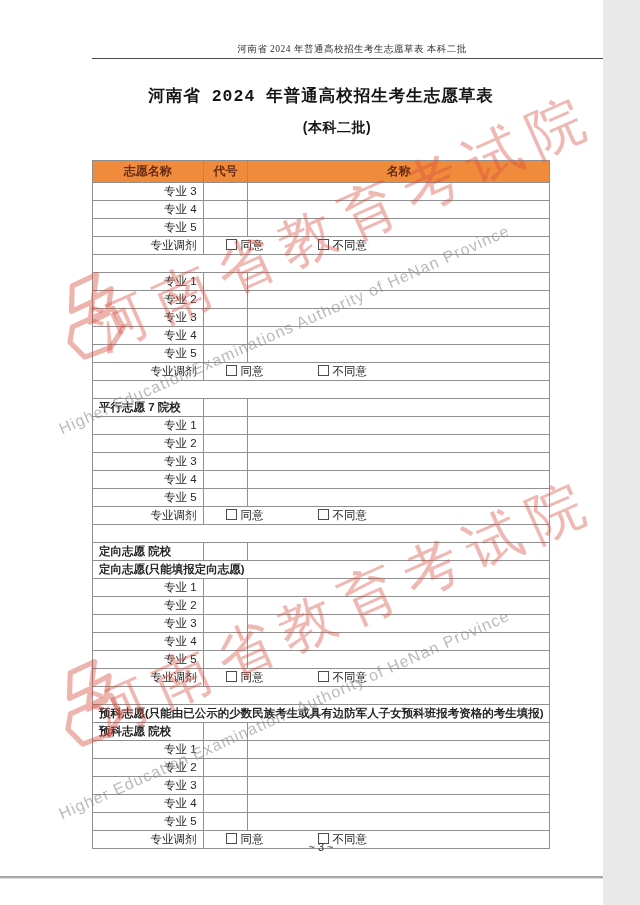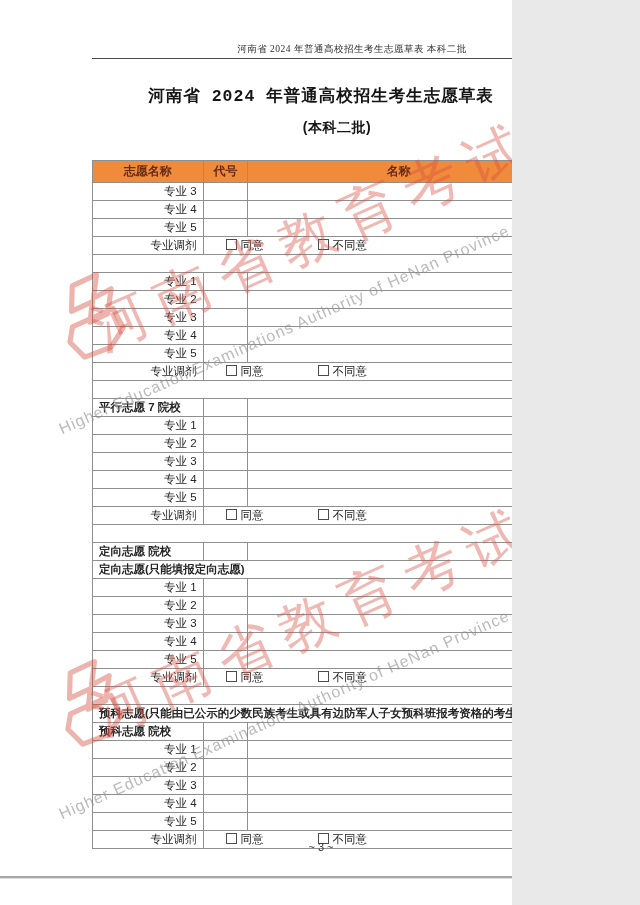--- a/index.html
+++ b/index.html
@@ -1,17 +1,17 @@
 <!DOCTYPE html>
 <html><head>
 <meta charset="utf-8">
 <style>
   html,body { margin:0; padding:0; background:#e9e9e9; }
   .canvas {
-    position:relative; width:512px; height:905px; background:#ffffff;
+    position:relative; width:603px; height:905px; background:#ffffff;
     overflow:hidden; font-family:"Liberation Sans", sans-serif; color:#222;
   }
 
   
   .running-header {
     position:absolute; left:92px; top:43px; width:520px; text-align:center;
     font-family:"Liberation Serif", serif; font-size:9.5px; color:#2e2e2e;
     letter-spacing:0.5px; white-space:nowrap;
   }
   .header-rule {

